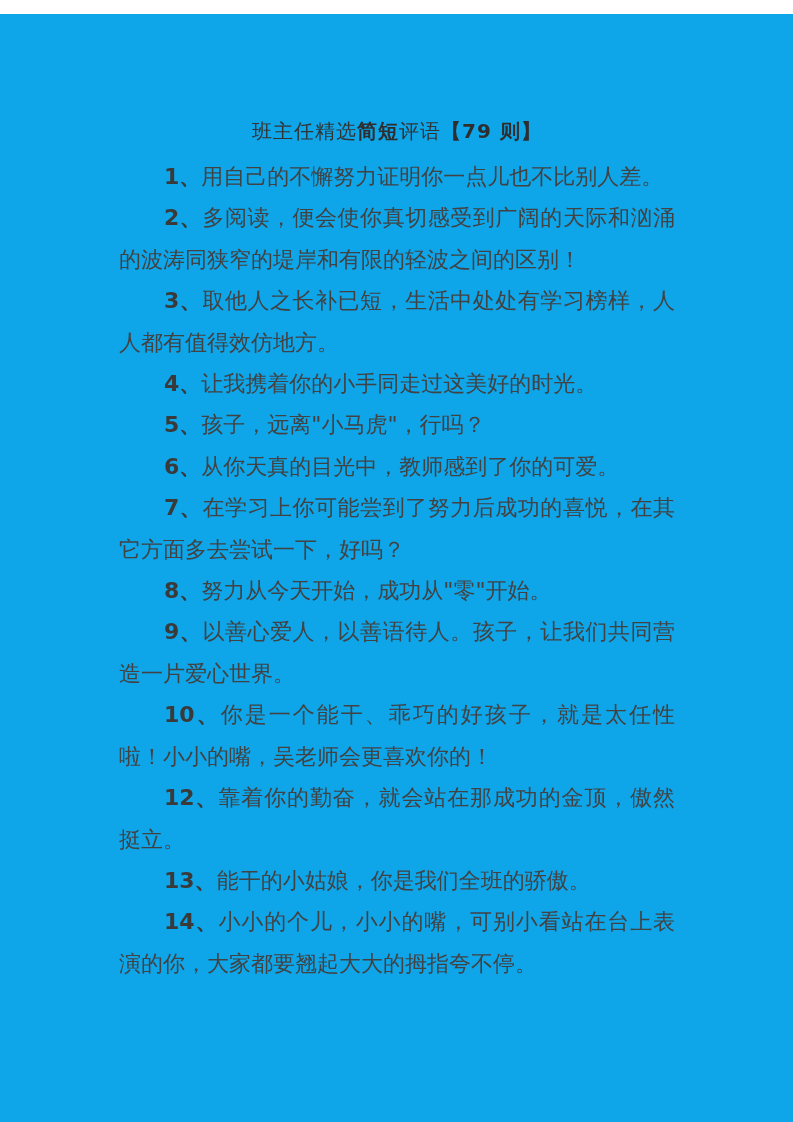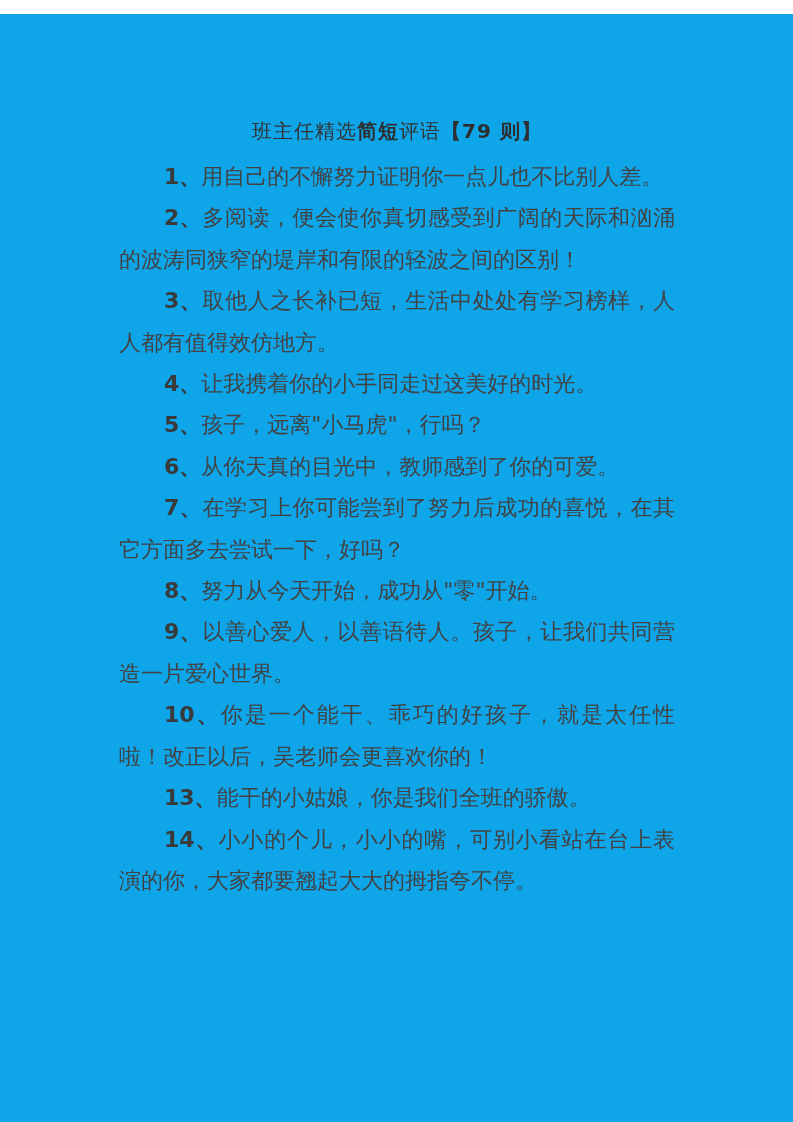--- a/index.html
+++ b/index.html
@@ -60,17 +60,18 @@
   <div class="doc-body">
       <p class="para"><span class="num">1、</span><span>用自己的不懈努力证明你一点儿也不比别人差。</span></p>
       <p class="para"><span class="num">2、</span><span>多阅读，便会使你真切感受到广阔的天际和汹涌的波涛同狭窄的堤岸和有限的轻波之间的区别！</span></p>
       <p class="para"><span class="num">3、</span><span>取他人之长补已短，生活中处处有学习榜样，人人都有值得效仿地方。</span></p>
       <p class="para"><span class="num">4、</span><span>让我携着你的小手同走过这美好的时光。</span></p>
       <p class="para"><span class="num">5、</span><span>孩子，远离"小马虎"，行吗？</span></p>
       <p class="para"><span class="num">6、</span><span>从你天真的目光中，教师感到了你的可爱。</span></p>
       <p class="para"><span class="num">7、</span><span>在学习上你可能尝到了努力后成功的喜悦，在其它方面多去尝试一下，好吗？</span></p>
       <p class="para"><span class="num">8、</span><span>努力从今天开始，成功从"零"开始。</span></p>
       <p class="para"><span class="num">9、</span><span>以善心爱人，以善语待人。孩子，让我们共同营造一片爱心世界。</span></p>
-      <p class="para"><span class="num">10、</span><span>你是一个能干、乖巧的好孩子，就是太任性啦！改正以后，吴老师会更喜欢你的！</span></p>
+      <p class="para"><span class="num">10、</span><span>你是一个能干、乖巧的好孩子，就是太任性啦！小小的嘴，吴老师会更喜欢你的！</span></p>
+      <p class="para"><span class="num">12、</span><span>靠着你的勤奋，就会站在那成功的金顶，傲然挺立。</span></p>
       <p class="para"><span class="num">13、</span><span>能干的小姑娘，你是我们全班的骄傲。</span></p>
       <p class="para"><span class="num">14、</span><span>小小的个儿，小小的嘴，可别小看站在台上表演的你，大家都要翘起大大的拇指夸不停。</span></p>
     </div>
 </div>
 
 </body></html>

